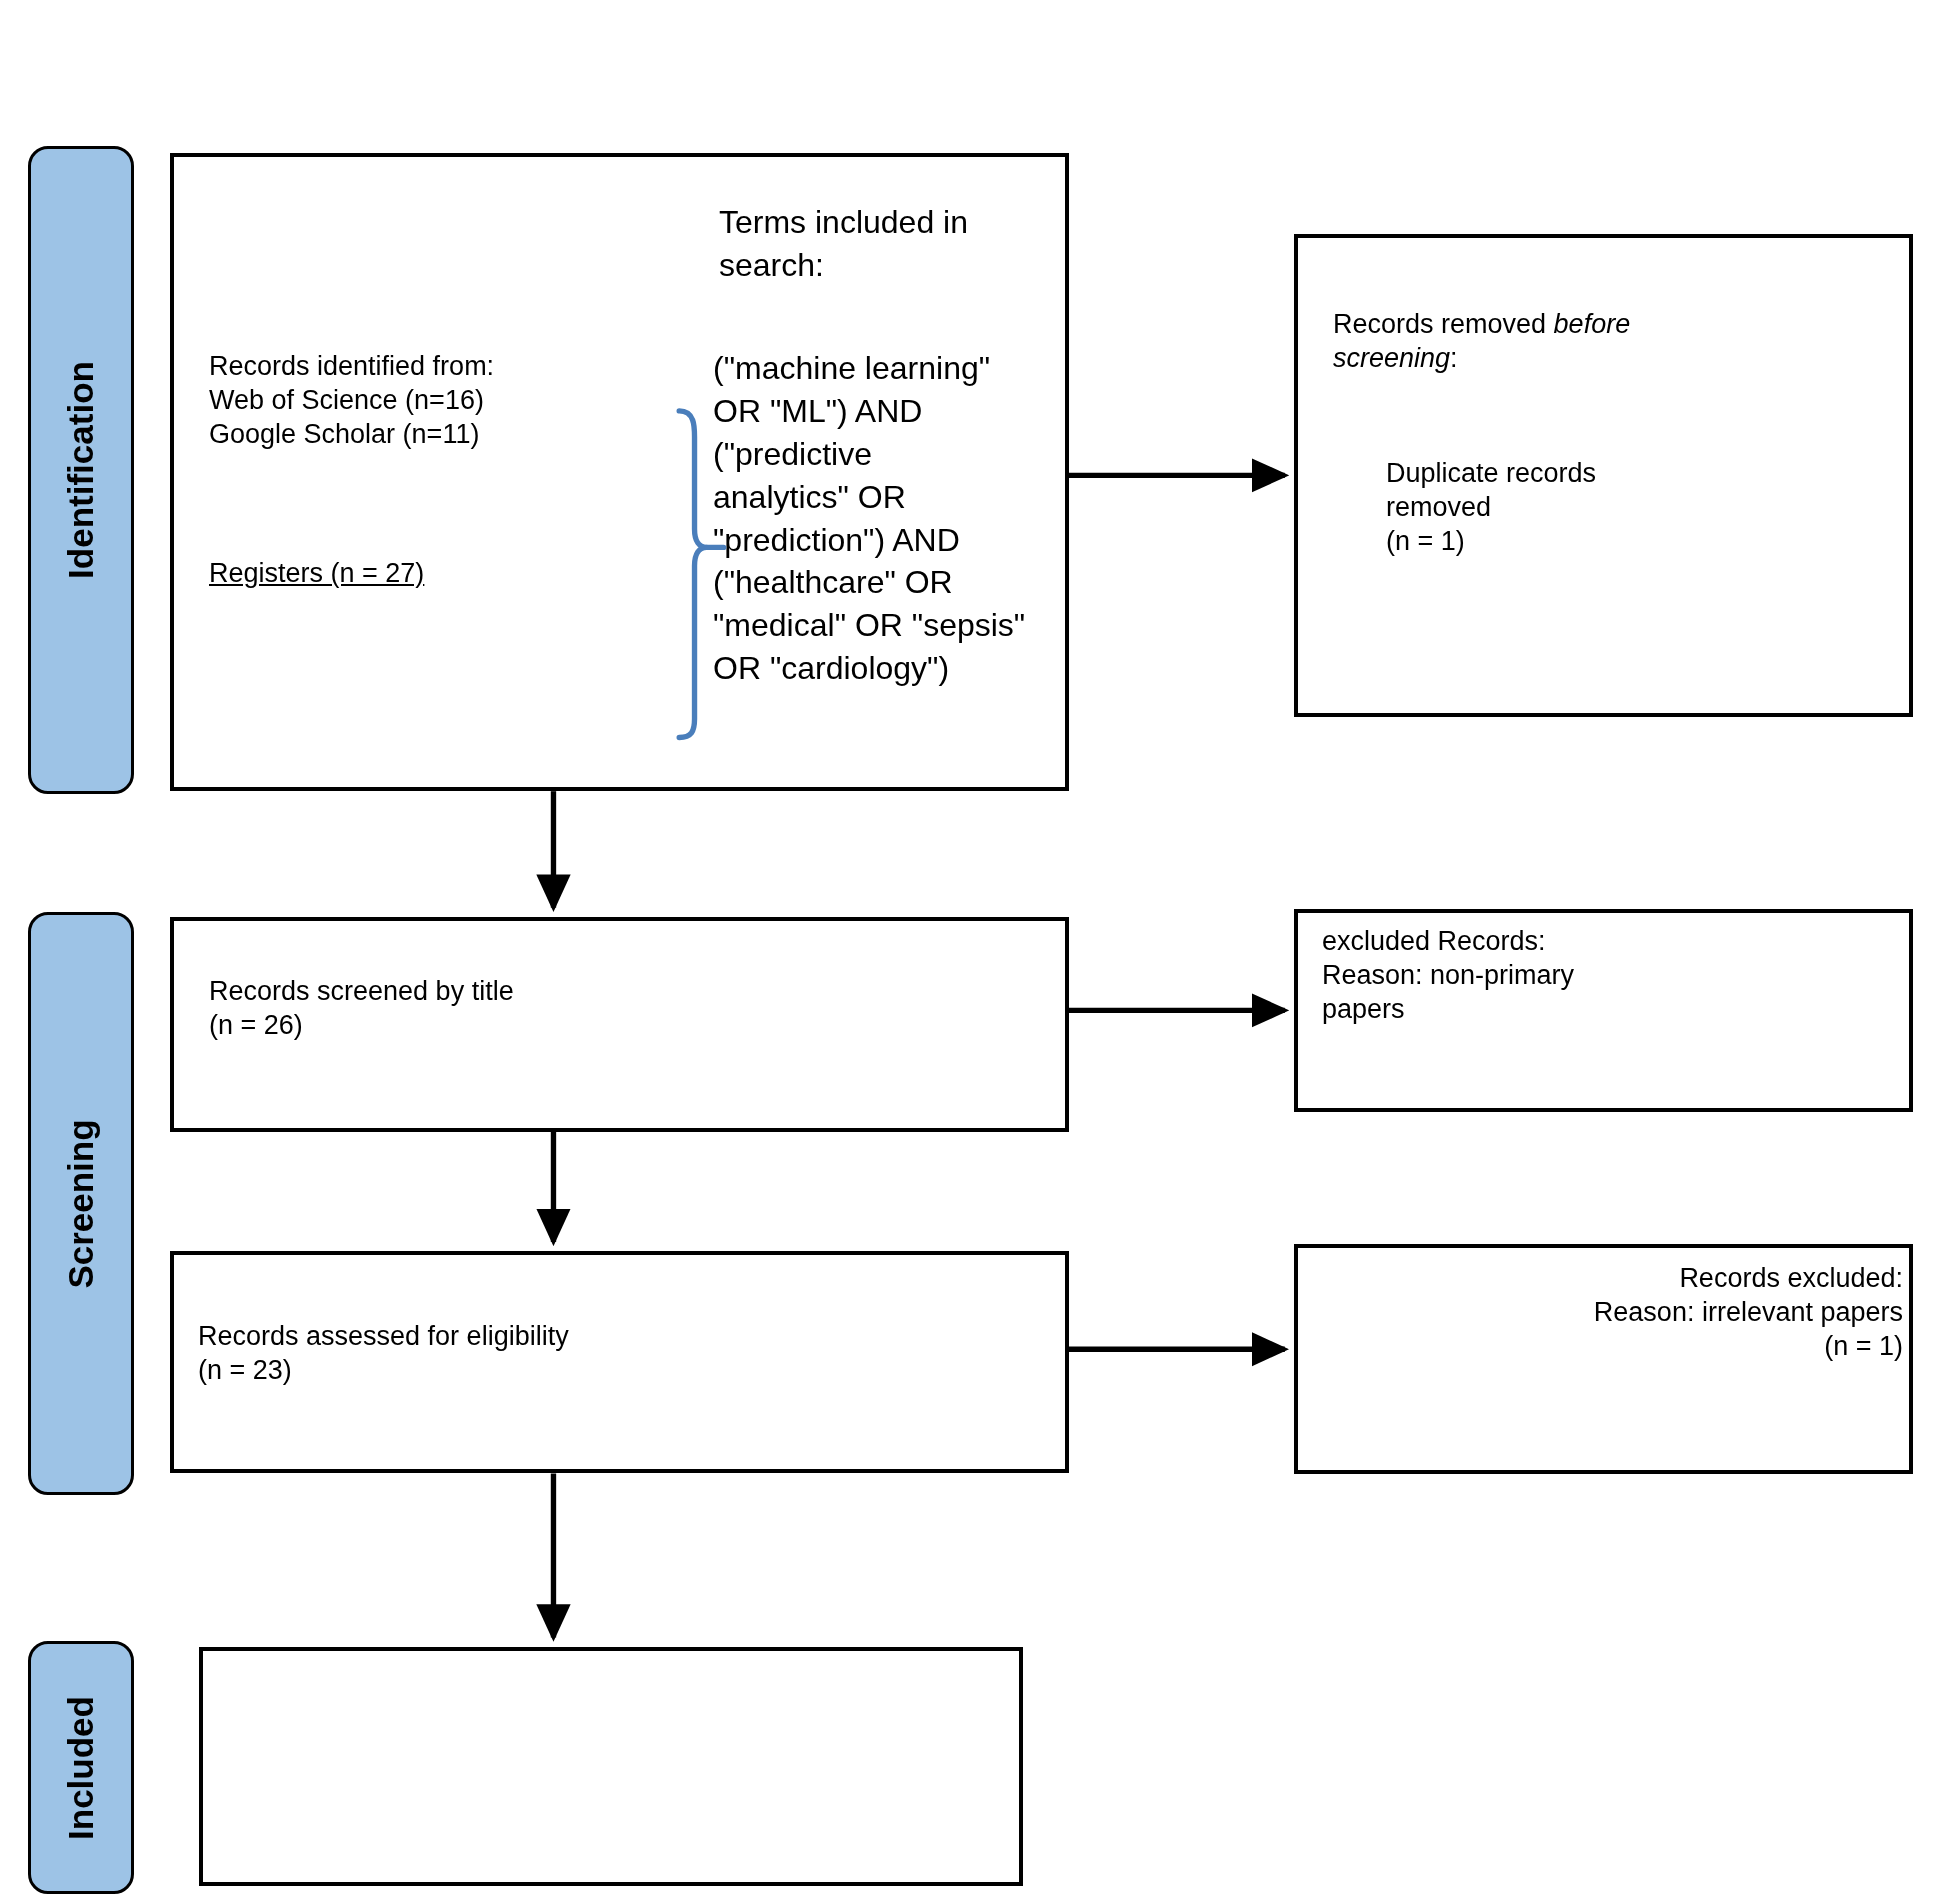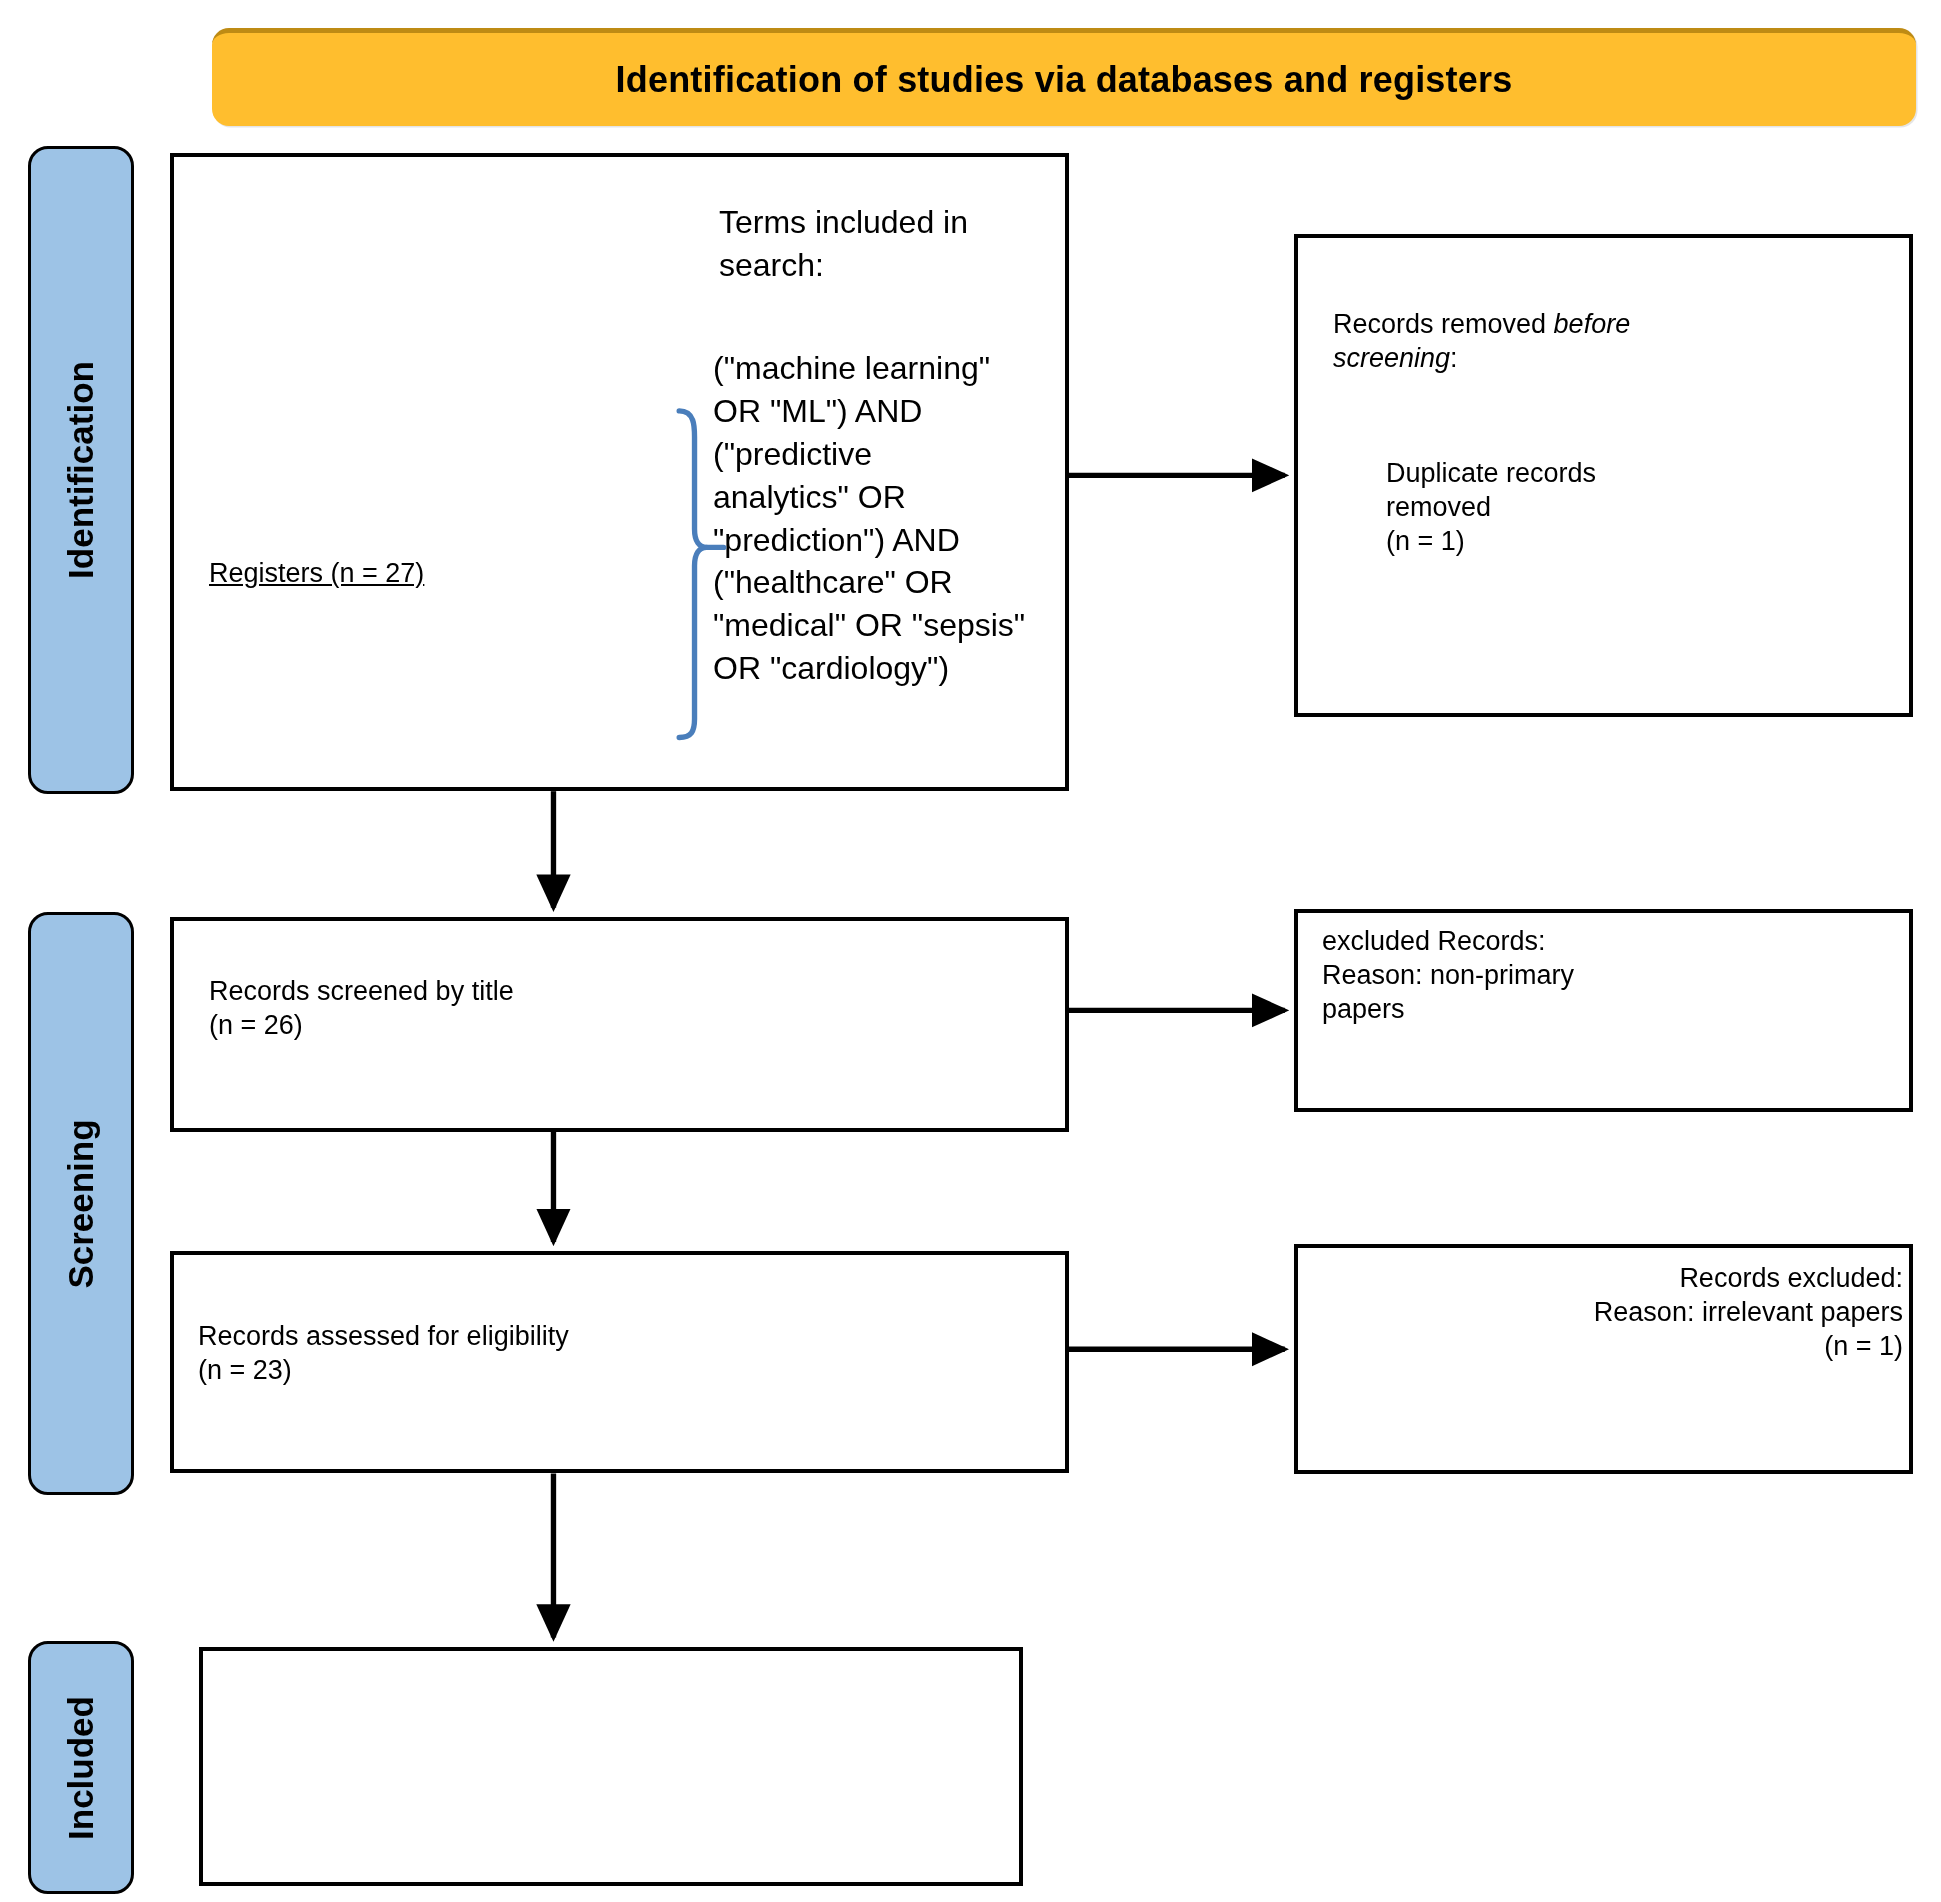--- a/index.html
+++ b/index.html
@@ -117,36 +117,36 @@
     width: 1941px;
     height: 1902px;
     pointer-events: none;
   }
 </style>
 </head>
 <body>
 
 <div id="canvas">
 
-  <div class="header-banner">
-    <div class="header-title">Identification of studies via databases and registers</div>
-  </div>
 
   <div class="stage" id="stage-identification">
     <span class="stage-label">Identification</span>
   </div>
   <div class="stage" id="stage-screening">
     <span class="stage-label">Screening</span>
   </div>
   <div class="stage" id="stage-included">
     <span class="stage-label">Included</span>
   </div>
 
   <div class="box" id="box-identified"></div>
 
+  <div class="box-text" id="txt-identified">Records identified from:
+Web of Science (n=16)
+Google Scholar (n=11)</div>
 
   <div class="box-text" id="txt-registers">Registers (n = 27)</div>
 
   <div class="small-text" id="txt-terms-heading">Terms included in
 search:</div>
 
   <div class="small-text" id="txt-terms-query">("machine learning"
 OR "ML") AND
 ("predictive
 analytics" OR

